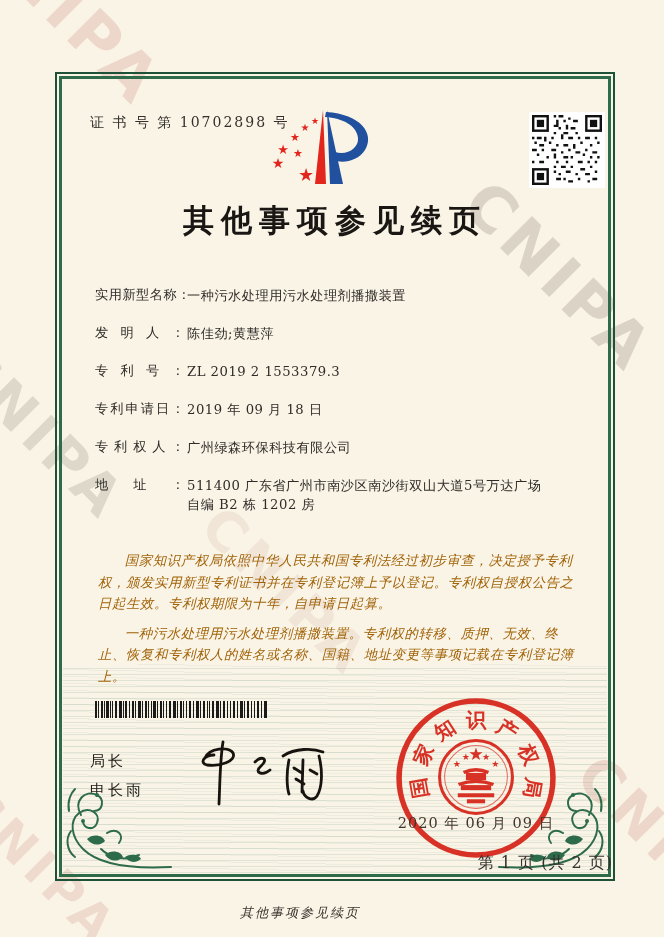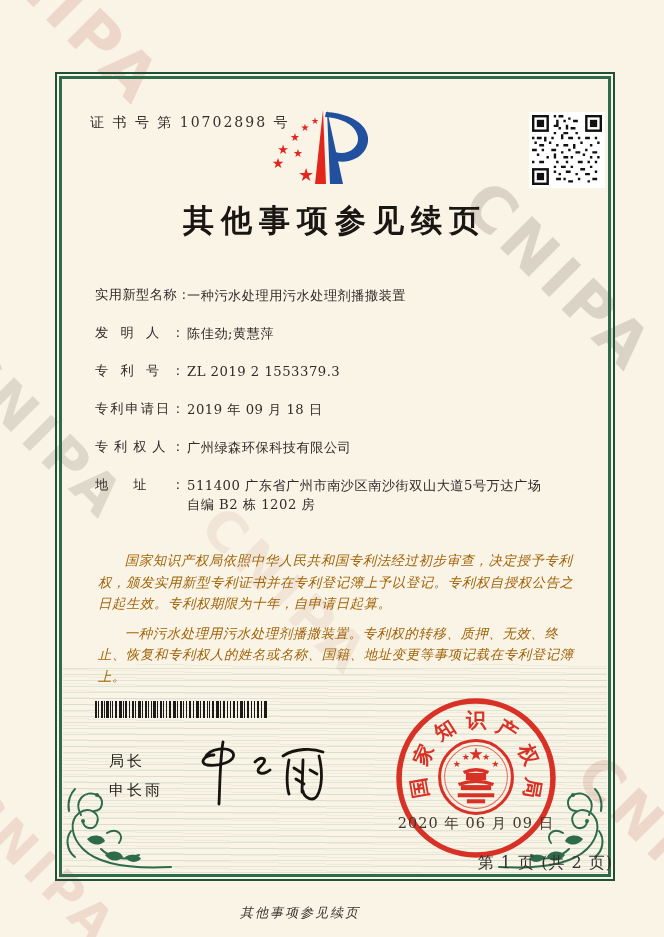--- a/index.html
+++ b/index.html
@@ -54,21 +54,21 @@
     font-style:italic;letter-spacing:0.6px;color:#a16207;
   }
   
   .guilloche{
     position:absolute;left:6px;right:6px;top:590px;bottom:6px;
     background:
       repeating-linear-gradient(0deg, rgba(120,163,138,0.20) 0 1px, rgba(120,163,138,0) 1px 6px),
       repeating-linear-gradient(1.2deg, rgba(120,163,138,0.10) 0 1px, rgba(120,163,138,0) 1px 7px);
   }
   .barcode{position:absolute;left:38px;top:627px;width:172px;height:17px;z-index:2;}
-  .signer{position:absolute;left:52px;top:678px;z-index:2;font-size:15px;letter-spacing:3px;color:#23201c;}
+  .signer{position:absolute;left:33px;top:678px;z-index:2;font-size:15px;letter-spacing:3px;color:#23201c;}
   .signer div{margin-bottom:10px;}
   .signature{position:absolute;left:132px;top:660px;width:170px;height:80px;z-index:2;}
   .seal{position:absolute;left:337px;top:622px;width:164px;height:164px;z-index:2;opacity:0.95;}
   .seal-date{
     position:absolute;left:330px;top:740px;width:178px;text-align:center;z-index:3;
     font-size:14.5px;color:#42352c;letter-spacing:1px;
   }
   .ornament{position:absolute;width:112px;height:86px;z-index:2;top:713px;}
   .orn-left{left:4px;}
   .orn-right{right:4px;transform:scaleX(-1);}

